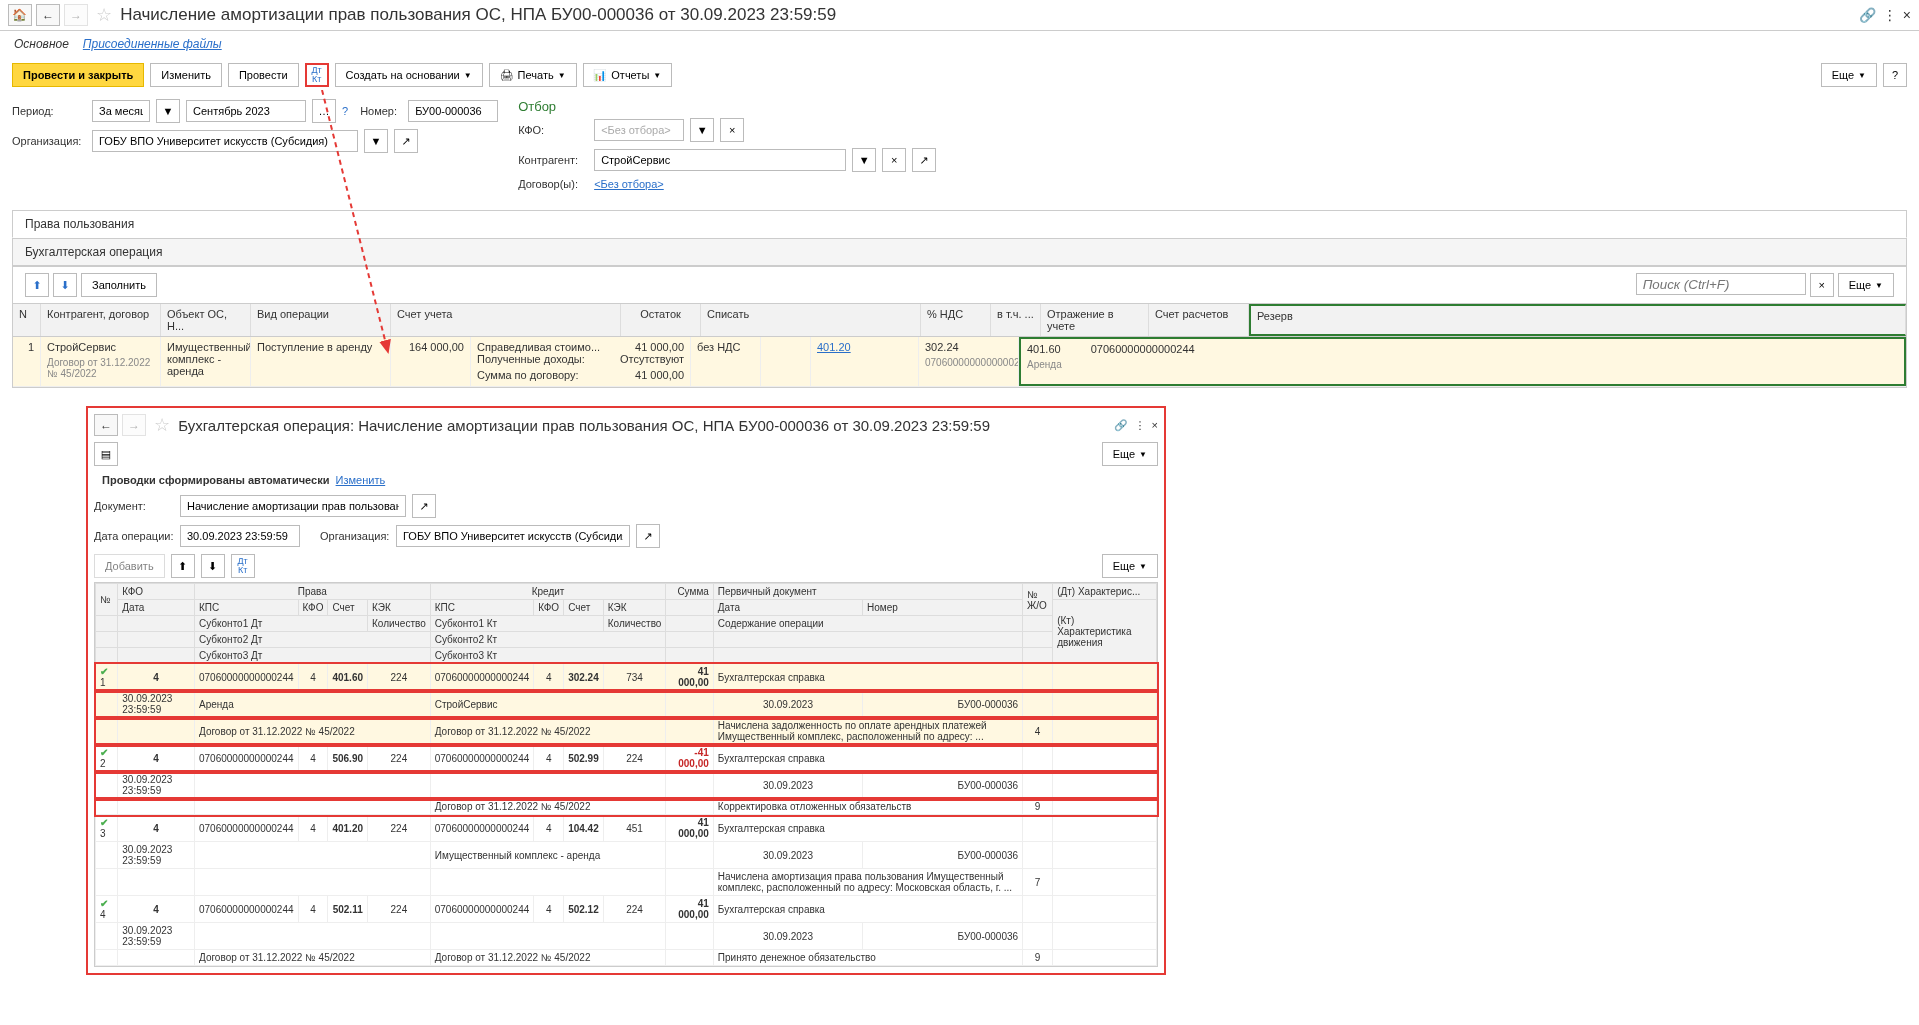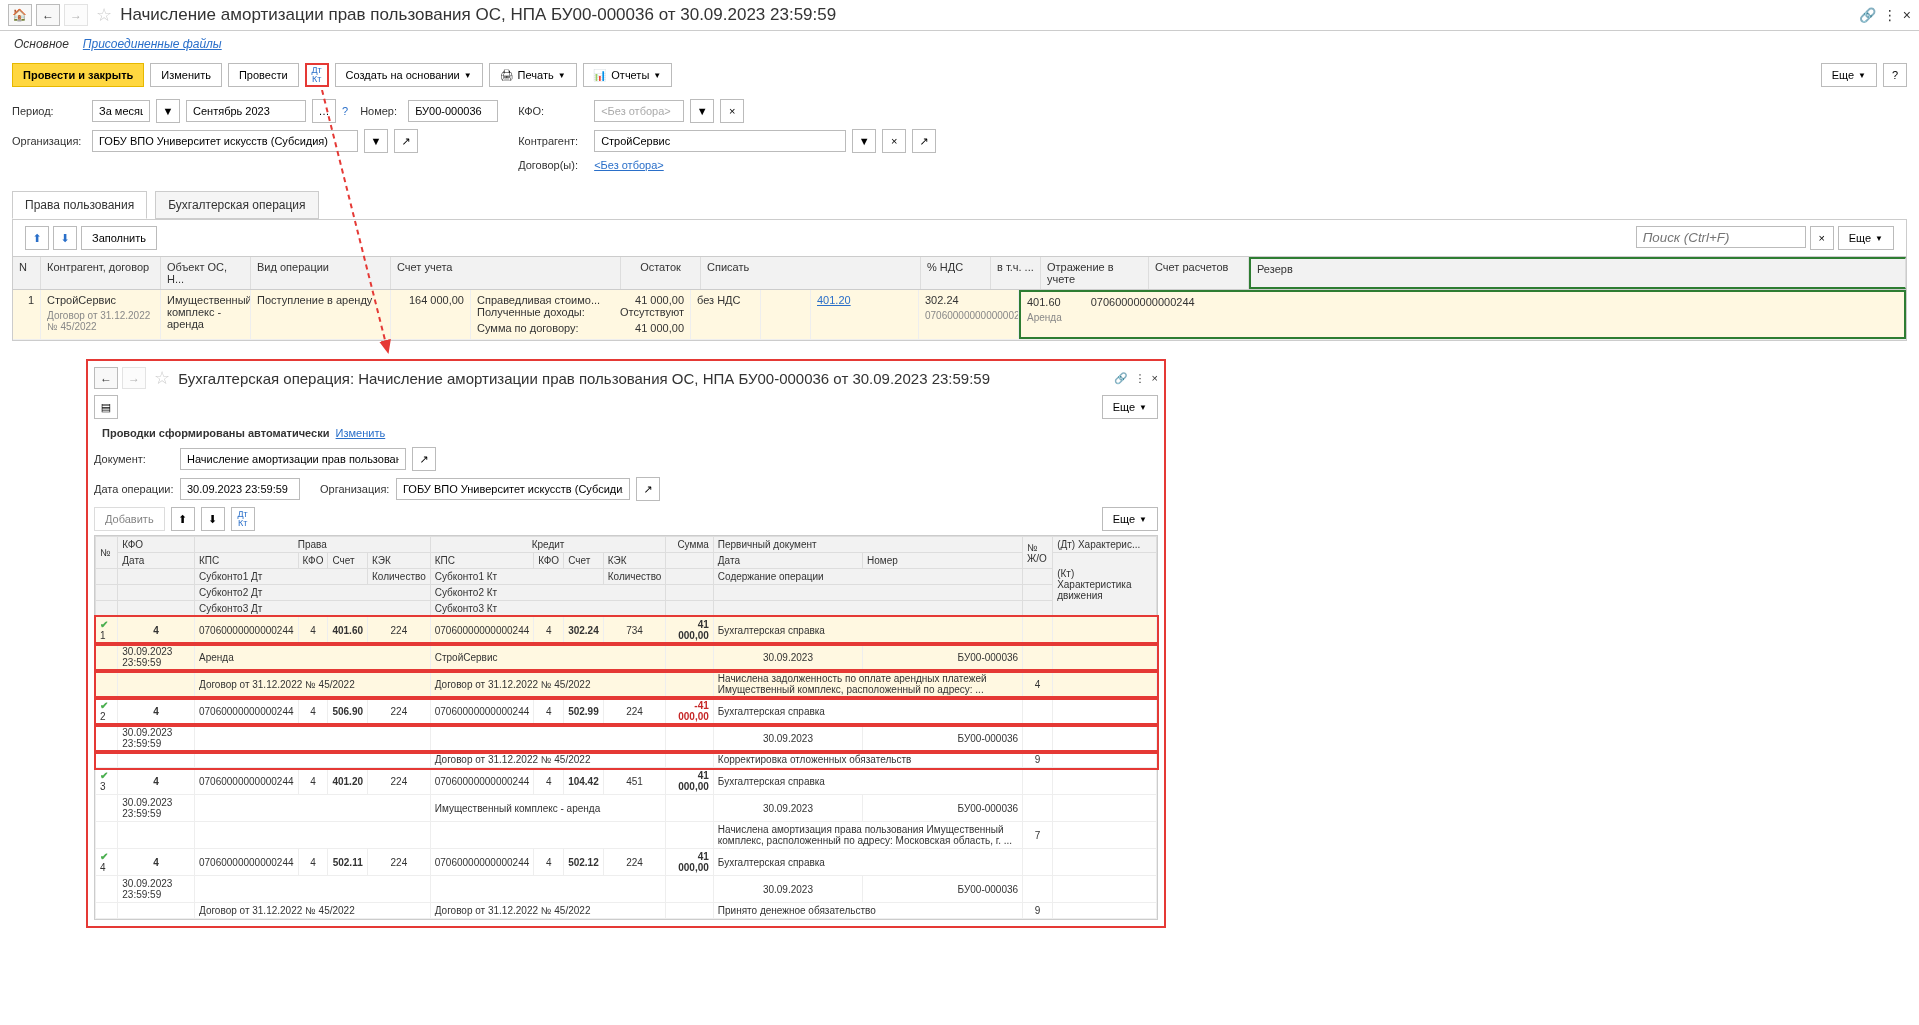--- a/index.html
+++ b/index.html
@@ -22,21 +22,21 @@
 .mini-btn { width: 24px; height: 24px; padding: 0; justify-content: center; }
 .form-section { display: flex; gap: 20px; padding: 6px 12px; }
 .form-left { flex: 0 0 460px; }
 .form-right { flex: 1; }
 .form-row { display: flex; align-items: center; margin-bottom: 6px; gap: 6px; }
 .form-label { width: 74px; font-size: 11px; }
 .input { border: 1px solid #bbb; padding: 3px 6px; font-size: 11px; background: #fff; height: 22px; }
 .green-title { color: #2e7d32; font-size: 13px; margin-bottom: 4px; }
 .link-text { color: #2a6fc9; text-decoration: underline; cursor: pointer; }
 .placeholder-input { color: #aaa; }
-.doctabs { display: flex; gap: 8px; padding: 0 12px; margin-top: 8px; }
+.doctabs { display: flex; gap: 0; padding: 0 12px; margin-top: 8px; flex-direction: column; }
 .doctab { padding: 6px 12px; border: 1px solid #ccc; background: #f5f5f5; font-size: 12px; cursor: pointer; }
 .doctab.active { background: #fff; border-bottom-color: #fff; }
 .doc-toolbar { display: flex; gap: 4px; padding: 6px 12px; border: 1px solid #ccc; margin: 0 12px; align-items: center; }
 .search-box { margin-left: auto; display: flex; gap: 4px; }
 .search-input { border: 1px solid #bbb; padding: 3px 6px; width: 170px; color: #bbb; font-style: italic; height: 22px; }
 .grid { margin: 0 12px; border: 1px solid #ccc; border-top: none; }
 .grid-header { display: flex; background: #f2f2f2; border-bottom: 1px solid #ccc; font-size: 11px; }
 .grid-header .hcell { padding: 4px 6px; border-right: 1px solid #ddd; }
 .grid-row { display: flex; background: #fff8e1; border-bottom: 1px solid #eee; font-size: 11px; min-height: 50px; }
 .grid-cell { padding: 4px 6px; border-right: 1px solid #eee; overflow: hidden; }
@@ -120,20 +120,21 @@
       <input class="input" style="width: 90px;" value="БУ00-000036">
     </div>
     <div class="form-row">
       <span class="form-label">Организация:</span>
       <input class="input" style="width: 266px;" value="ГОБУ ВПО Университет искусств (Субсидия)">
       <button class="btn mini-btn">▼</button>
       <button class="btn mini-btn">↗</button>
     </div>
   </div>
   <div class="form-right">
+    <div class="green-title">Отбор</div>
     <div class="form-row">
       <span class="form-label" style="width:70px;">КФО:</span>
       <input class="input placeholder-input" style="width: 90px;" value="&lt;Без отбора&gt;">
       <button class="btn mini-btn">▼</button>
       <button class="btn mini-btn">×</button>
     </div>
     <div class="form-row">
       <span class="form-label" style="width:70px;">Контрагент:</span>
       <input class="input" style="width: 252px;" value="СтройСервис">
       <button class="btn mini-btn">▼</button>

